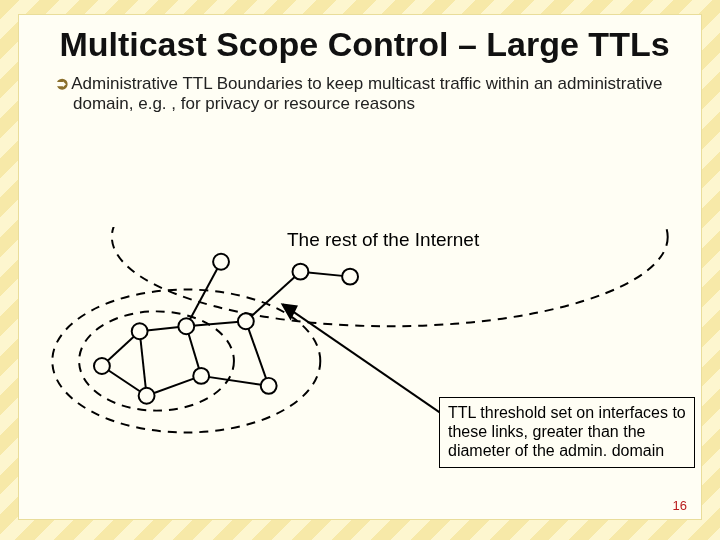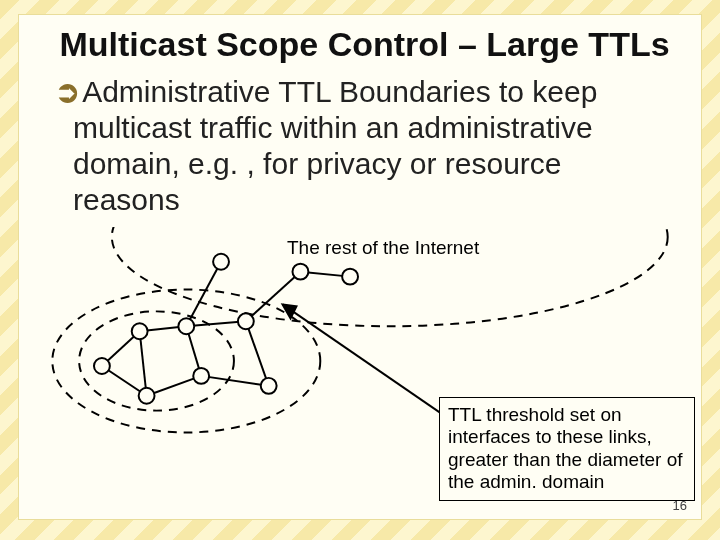--- a/index.html
+++ b/index.html
@@ -25,21 +25,21 @@
     font-size:34px;
     font-weight:bold;
     color:#111;
     text-align:center;
     padding:10px 30px 4px 39px;
     line-height:1.15;
     font-family: Arial, Helvetica, sans-serif;
   }
   .body-text{
     padding:6px 30px 0 36px;
-    font-size:30px;
+    font-size:17px;
     color:#222;
     font-family: Verdana, Geneva, sans-serif;
     line-height:1.2;
     text-indent:-18px;
     margin-left:18px;
   }
   .bullet-glyph{
     color:#8a6f2b;
     font-weight:bold;
     margin-right:2px;
@@ -48,42 +48,42 @@
     position:absolute;
     left:30px; right:30px; top:212px; bottom:24px;
   }
   .diagram svg{ width:100%; height:100%; }
   .label{
     position:absolute;
     font-family: Arial, Helvetica, sans-serif;
     color:#000;
   }
   .rest-label{
-    left:268px; top:222px;
+    left:268px; top:214px;
     font-size:19px;
   }
   .admin-label{
     left:60px; top:430px;
     font-size:19px;
   }
   .ttl-box{
     position:absolute;
     left:420px; top:382px;
     width:238px;
     border:1.5px solid #000;
     padding:6px 8px;
-    font-size:19px;
+    font-size:16px;
     line-height:1.18;
     background:#fffef4;
   }
   .page-num{
     position:absolute;
     right:14px; bottom:6px;
     font-size:13px;
-    color:#404040;
+    color:#b91c1c;
   }
 </style>
 </head>
 <body>
 
 <div class="inner">
 
   <div class="title">Multicast Scope Control – Large TTLs</div>
 
   <div class="body-text">

